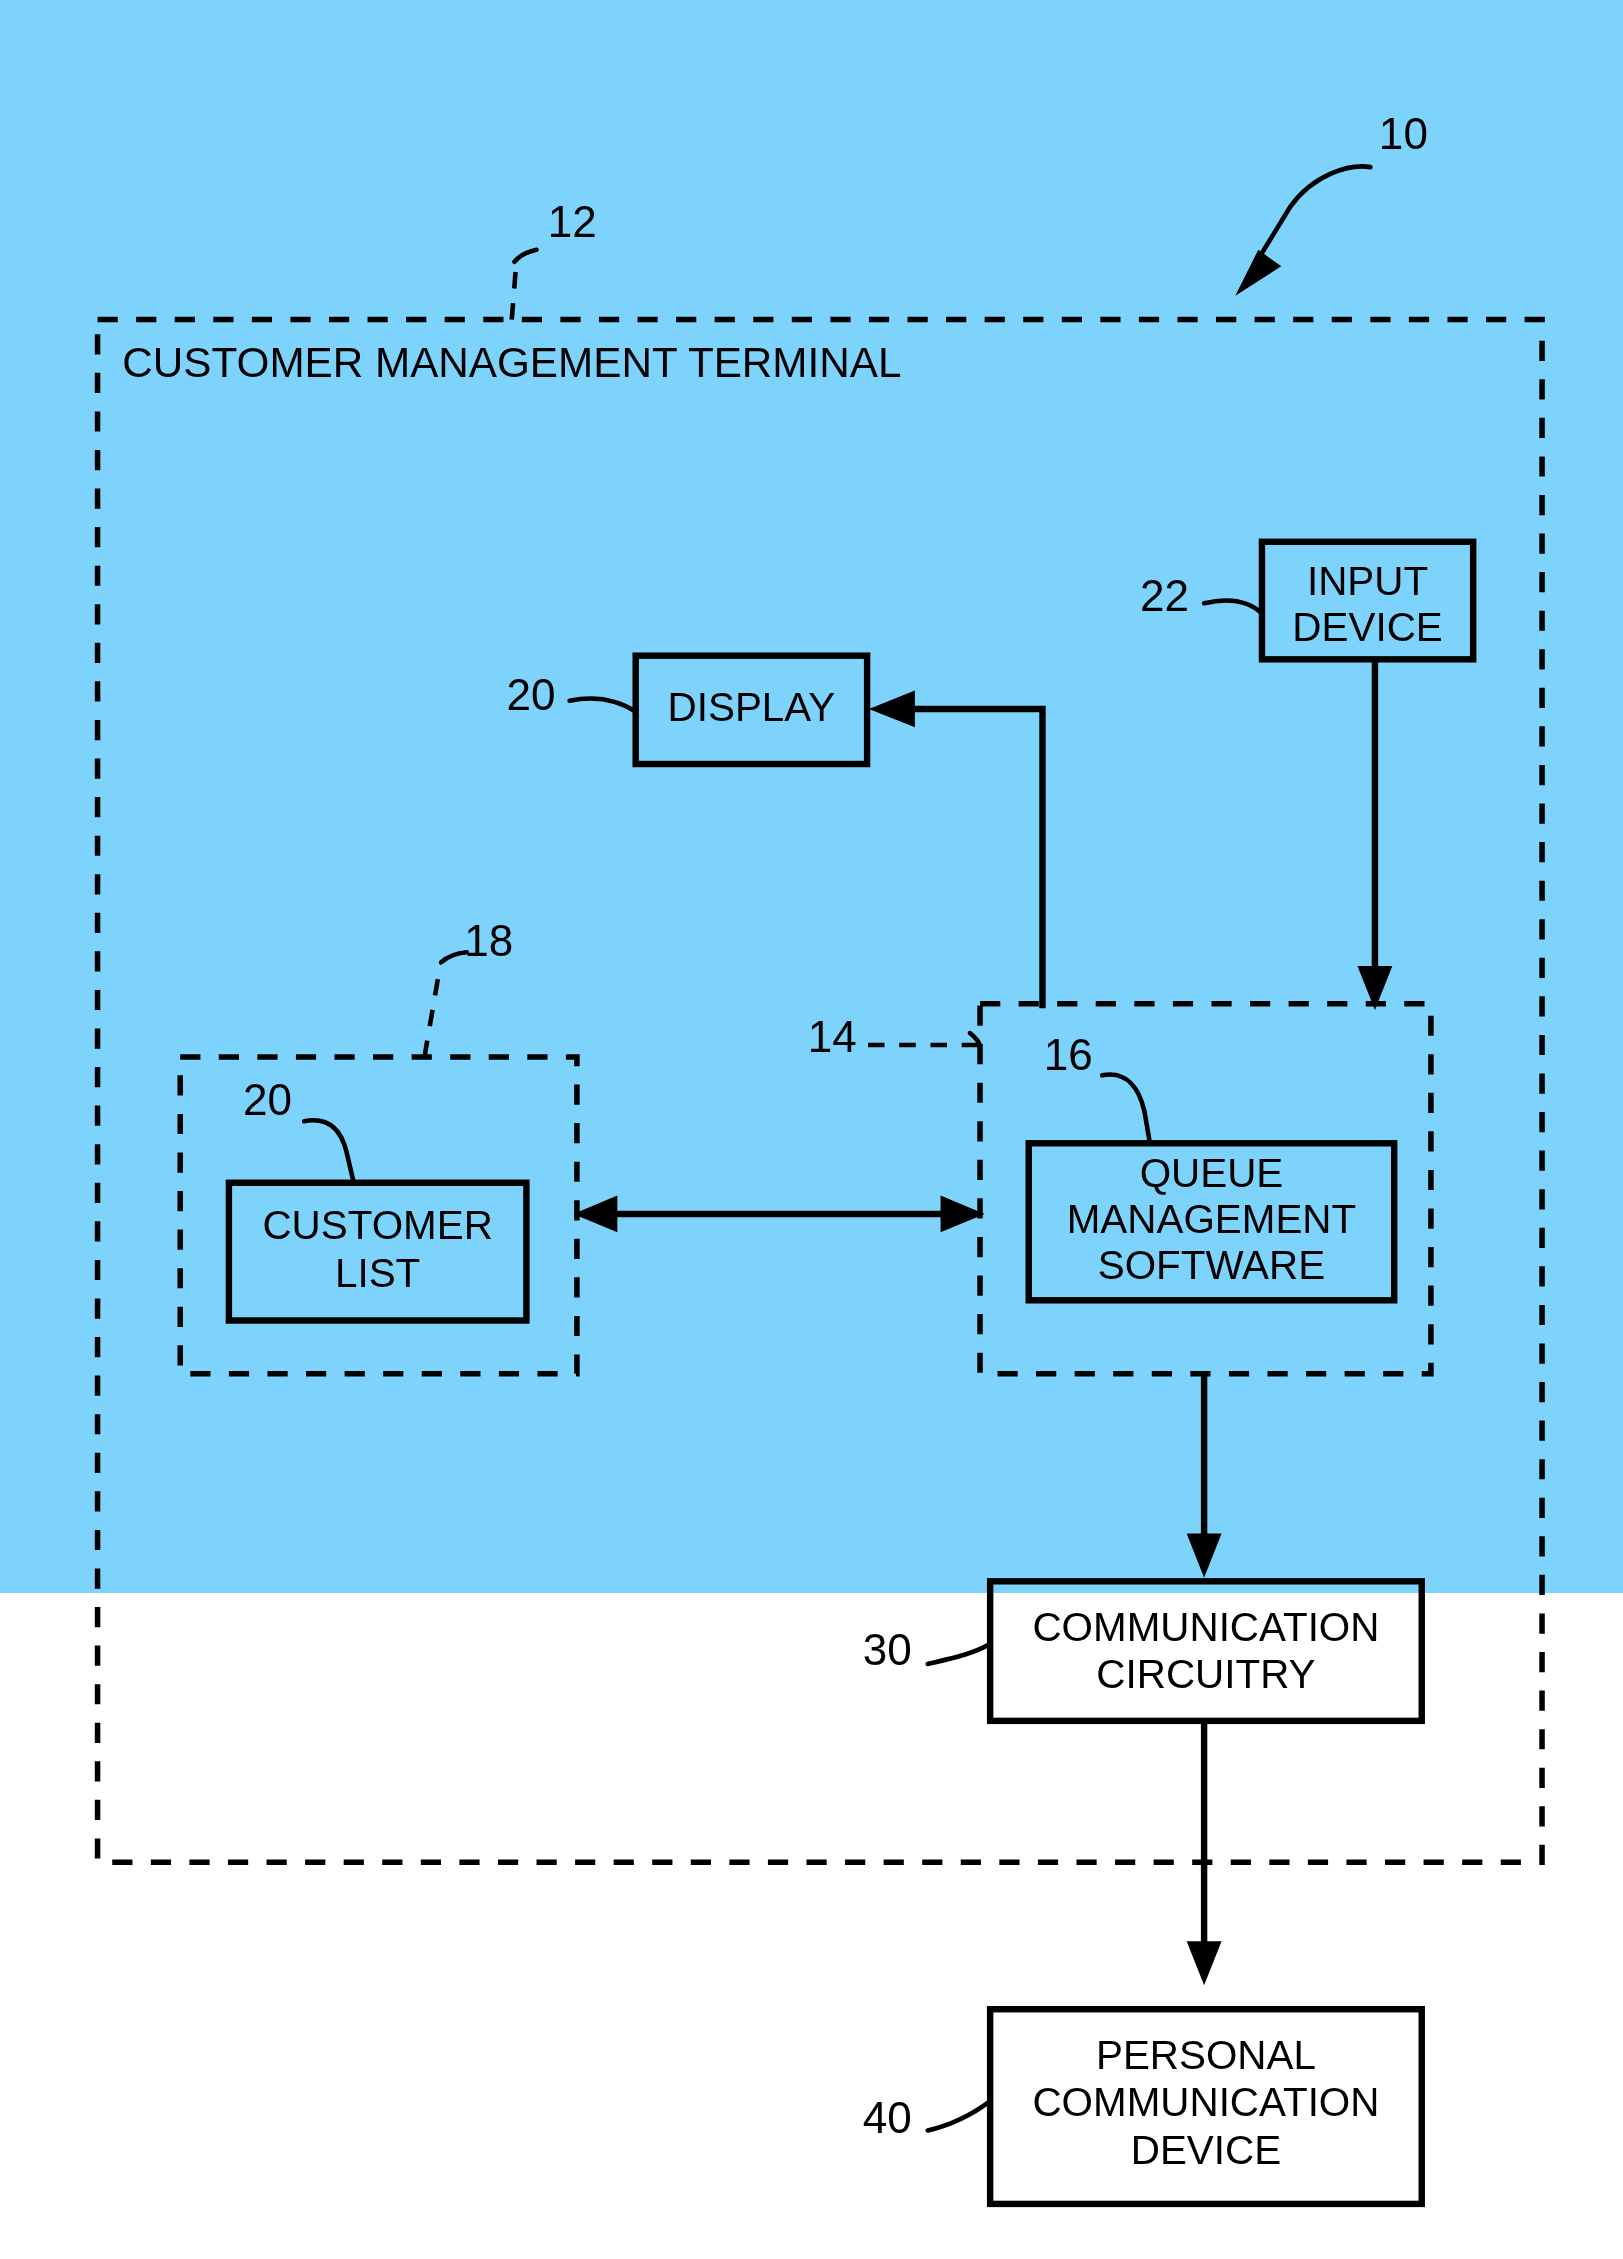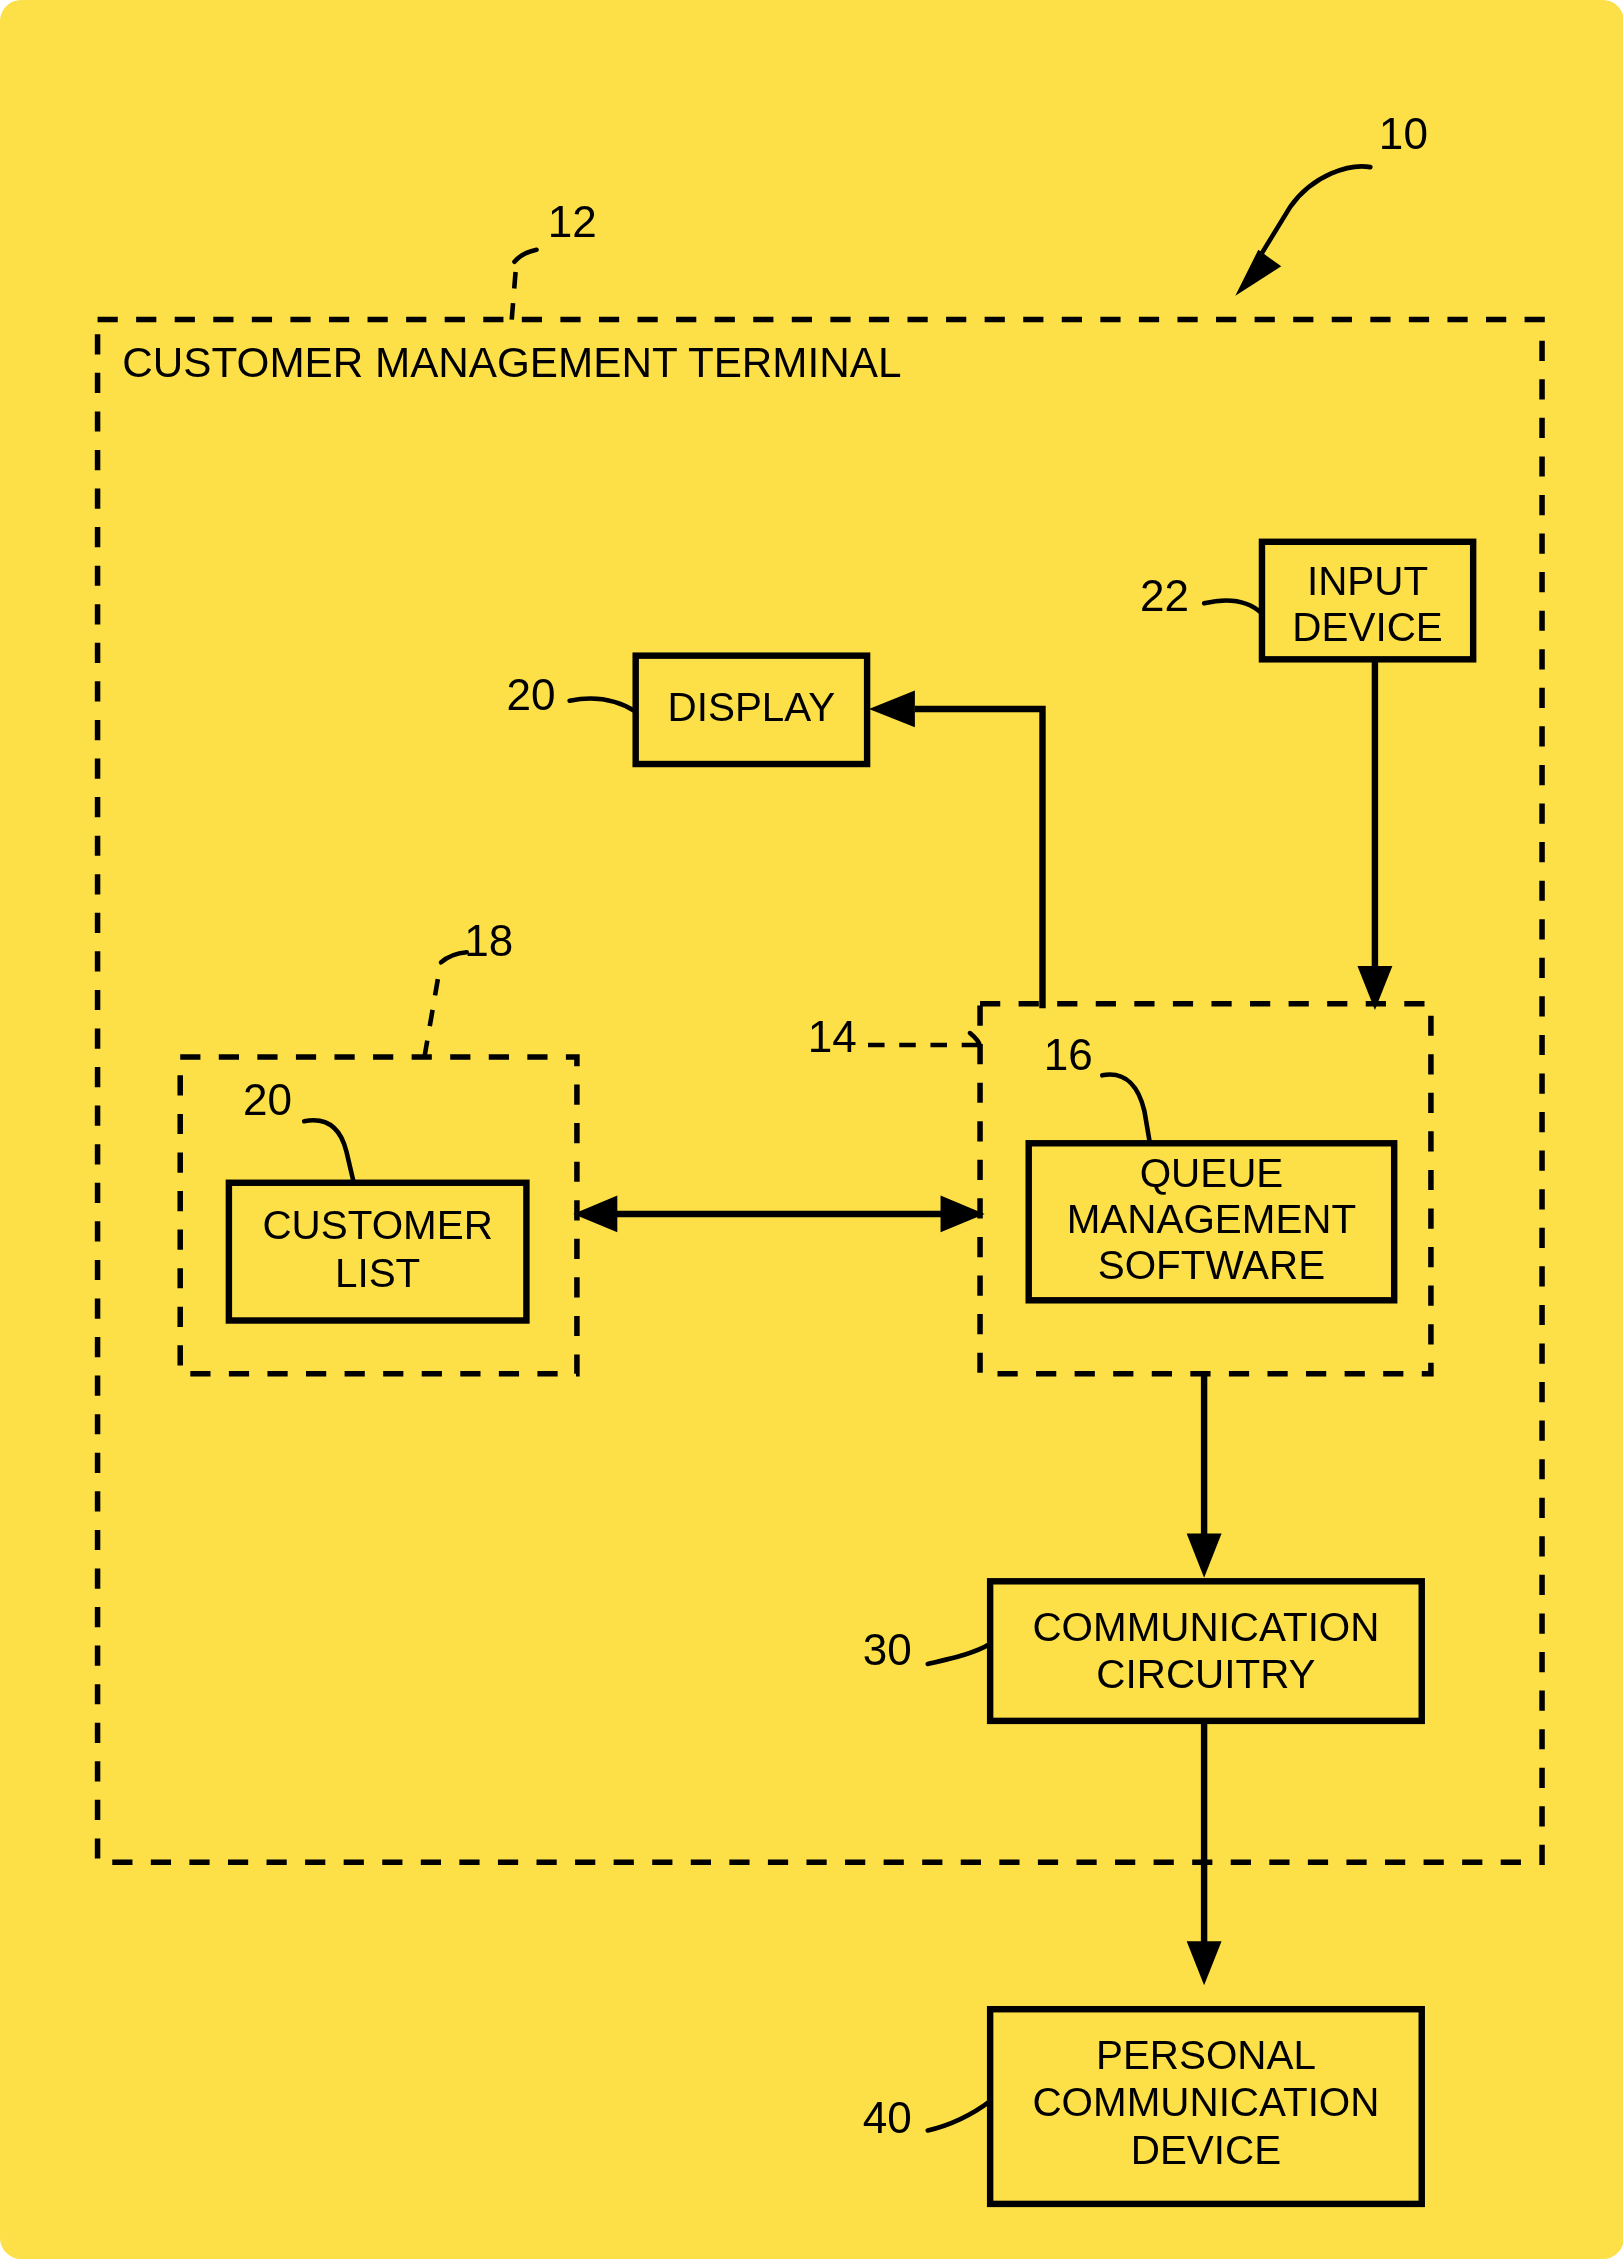--- a/index.html
+++ b/index.html
@@ -9,23 +9,22 @@
   }
   body {
     width: 1624px;
     height: 2259px;
     font-family: "Liberation Sans", sans-serif;
     overflow: hidden;
   }
   #figure-root {
     position: relative;
     width: 1624px;
-    height: 2259px;
-    background: #fde047;
-    border-radius: 21px;
+    height: 1593px;
+    background: #7dd3fc;
   }
   svg.figure-canvas {
     position: absolute;
     top: 0;
     left: 0;
     width: 1624px;
     height: 2259px;
     display: block;
   }
   .box-stroke {

